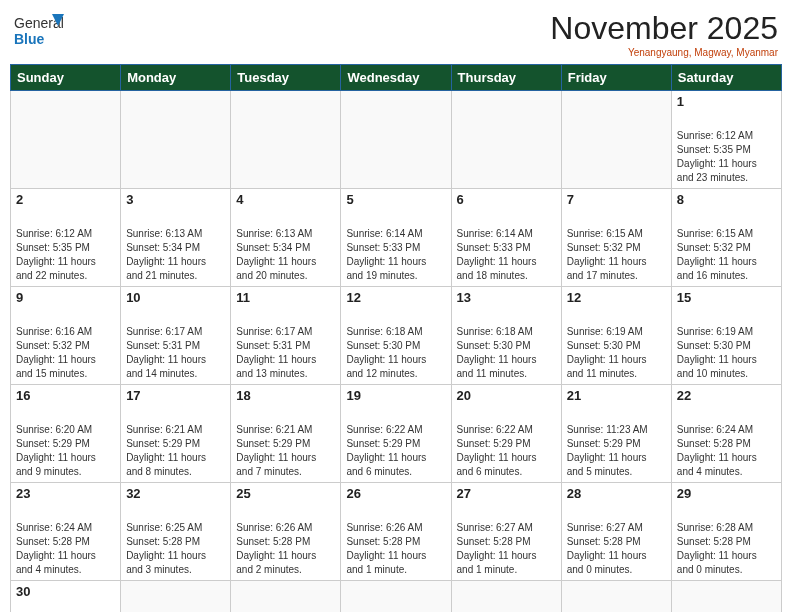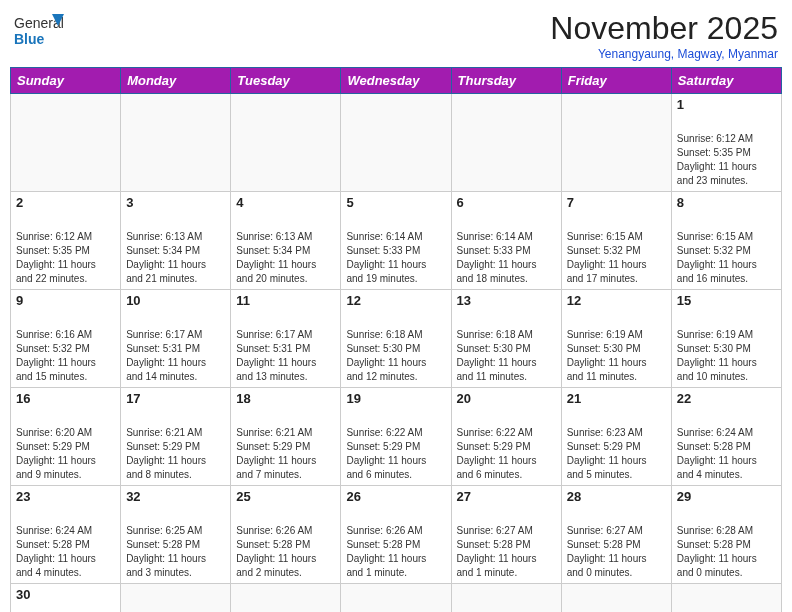--- a/index.html
+++ b/index.html
@@ -30,37 +30,36 @@
     .title-area {
       text-align: right;
     }
     .calendar-title {
       font-size: 32px;
       font-weight: normal;
       color: #222;
       text-align: right;
     }
     .calendar-subtitle {
-      font-size: 12px;
-      color: #1d4ed8;
+      font-size: 10px;
+      color: #c2410c;
     }
     .calendar-table {
       width: 100%;
       border-collapse: collapse;
       border: 1px solid #ccc;
     }
     .calendar-table th {
-      background-color: #a21caf;
+      background-color: #14532d;
       color: #fff;
       text-align: left;
       padding: 5px 6px;
       font-size: 13px;
       font-weight: bold;
       border: 1px solid #2563a0;
-      font-style: italic;
     }
     .calendar-table td {
       vertical-align: top;
       border: 1px solid #ccc;
       padding: 3px 5px;
       width: calc(100% / 7);
       min-height: 70px;
       font-size: 10.5px;
       color: #333;
     }
@@ -262,21 +261,21 @@
         </td>
         <td>
           <span class="day-number">20</span>
           <div class="day-info">Sunrise: 6:22 AM
 Sunset: 5:29 PM
 Daylight: 11 hours
 and 6 minutes.</div>
         </td>
         <td>
           <span class="day-number">21</span>
-          <div class="day-info">Sunrise: 6:23 AM
+          <div class="day-info">Sunrise: 11:23 AM
 Sunset: 5:29 PM
 Daylight: 11 hours
 and 5 minutes.</div>
         </td>
         <td>
           <span class="day-number">22</span>
           <div class="day-info">Sunrise: 6:24 AM
 Sunset: 5:28 PM
 Daylight: 11 hours
 and 4 minutes.</div>

